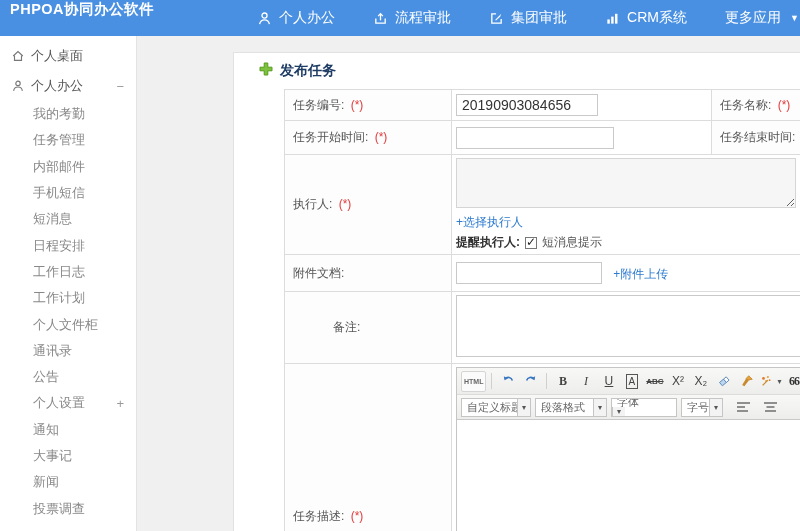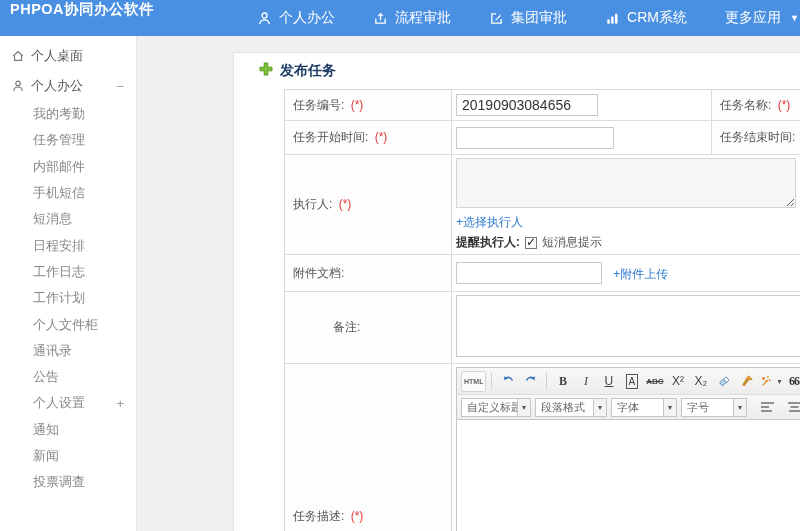--- a/index.html
+++ b/index.html
@@ -71,21 +71,21 @@
   .g-i { font-style:italic; font-family:"Liberation Serif",serif; }
   .g-u { text-decoration:underline; }
   .g-box { border:1px solid #555; font-size:10px; padding:0 2px; line-height:13px; }
   .g-abc { font-size:8px; text-decoration:line-through; font-weight:bold; }
   .g-quote { font-weight:bold; font-family:"Liberation Serif",serif; color:#333; letter-spacing:-1px; }
   .ke-select { display:flex; align-items:stretch; border:1px solid #c5c5c5; background:#fff;
                height:19px; font-size:11px; color:#666; cursor:pointer; }
   .ke-select .kv { display:flex; align-items:center; padding:0 5px; flex:1; white-space:nowrap; overflow:hidden; }
   .ke-select .ka { width:13px; border-left:1px solid #c5c5c5; display:flex; align-items:center;
                    justify-content:center; font-size:8px; color:#555; background:#f3f3f3; }
-  .ks1 { width:70px; } .ks2 { width:72px; } .ks3 { width:66px; } .ks4 { width:66px; }
+  .ks1 { width:70px; } .ks2 { width:72px; } .ks3 { width:66px;flex-direction:column; } .ks4 { width:42px; }
   .align-group { display:flex; gap:6px; margin-left:6px; }
   .edit-area { height:244px; background:#fff; }
 </style>
 </head>
 <body>
 
 <div class="viewport">
 
   <div class="navbar">
     <div class="logo">PHPOA协同办公软件</div>
@@ -194,20 +194,23 @@
         <span>公告</span>
       </div>
     <div class="side-item sub">
       <span>个人设置</span>
       <span class="side-toggle">+</span>
     </div>
     <div class="side-item sub">
         <span>通知</span>
       </div>
     <div class="side-item sub">
+        <span>大事记</span>
+      </div>
+    <div class="side-item sub">
         <span>新闻</span>
       </div>
     <div class="side-item sub">
         <span>投票调查</span>
       </div>
   </div>
 
   <div class="main">
     <div class="panel">
       <div class="panel-header">

